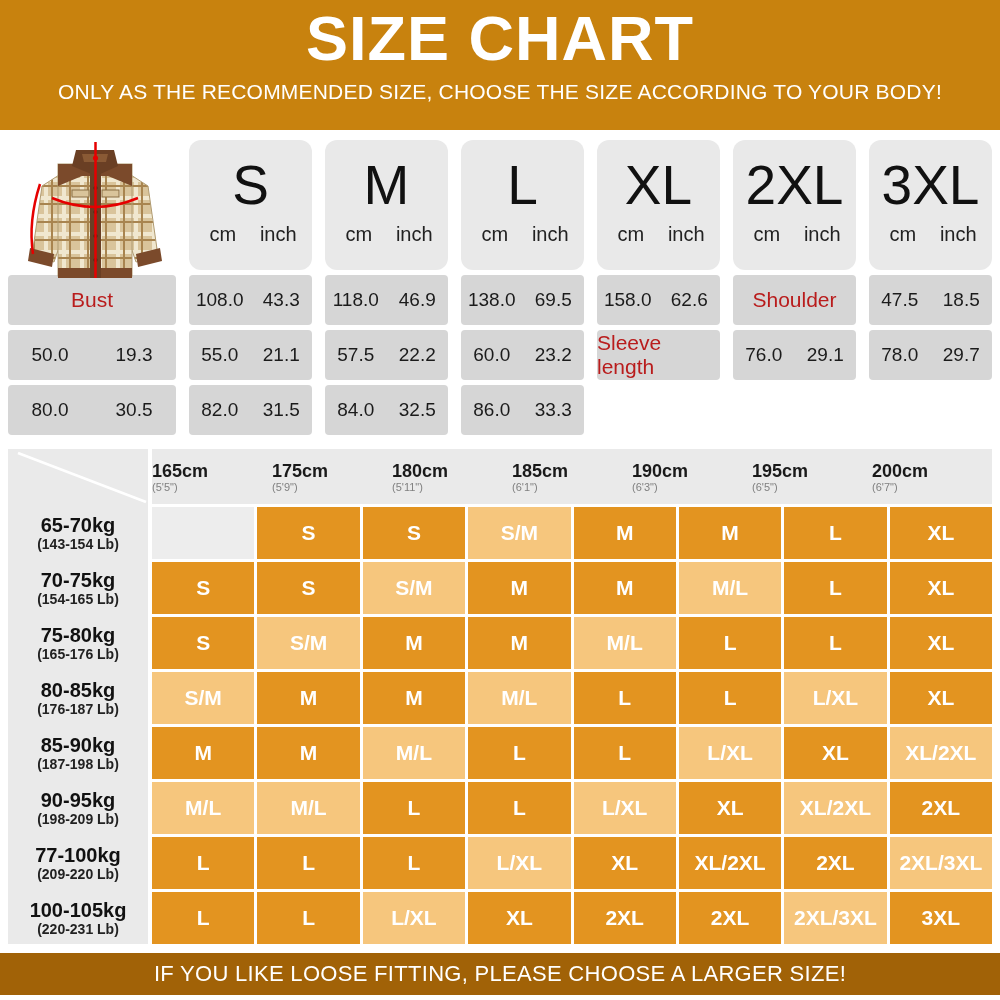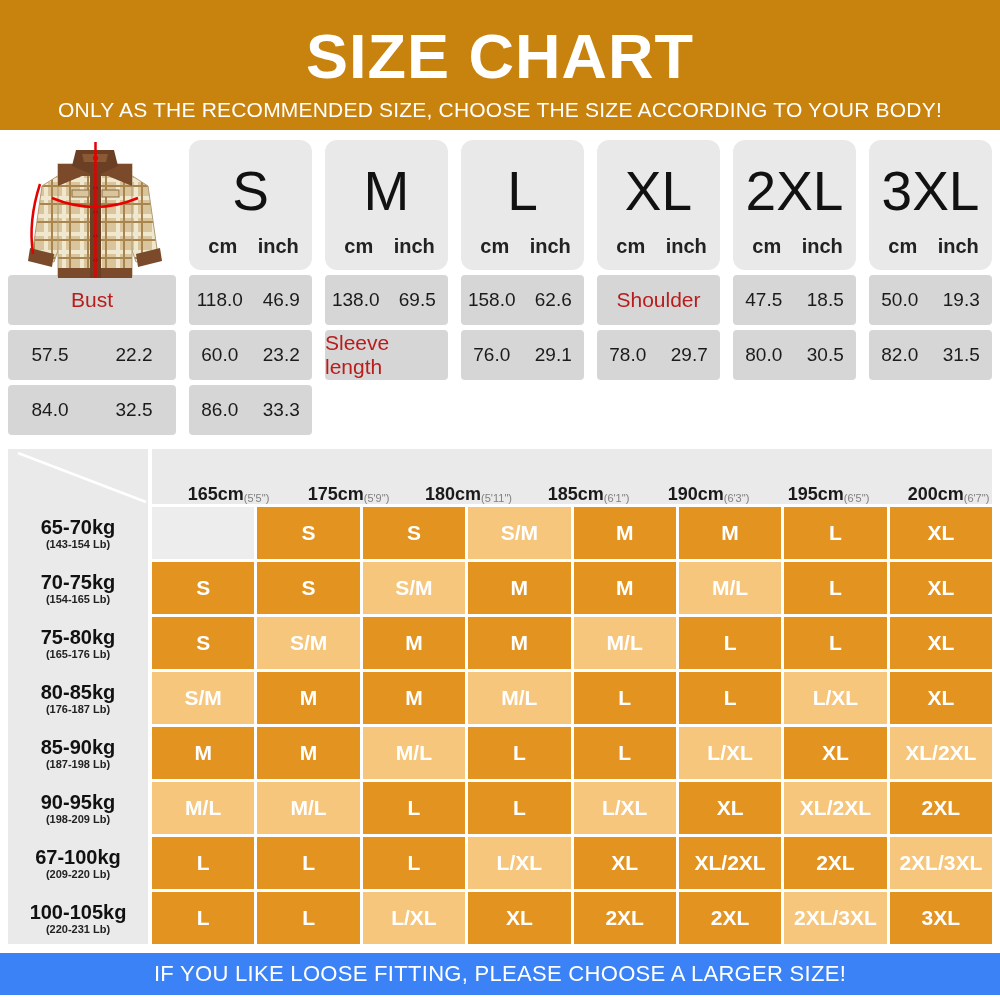--- a/index.html
+++ b/index.html
@@ -1,62 +1,62 @@
 <!DOCTYPE html>
 <html><head>
 <meta charset="utf-8">
 <style>
   * { margin:0; padding:0; box-sizing:border-box; }
   html,body { width:1000px; height:1000px; overflow:hidden; background:#fff;
     font-family:"Liberation Sans", sans-serif; }
 
   
-  .banner { height:130px; background:#C8820E; color:#fff; text-align:center; padding-top:20px; }
+  .banner { height:130px; background:#C8820E; color:#fff; text-align:center; padding-top:2px; }
   .banner h1 { font-size:63px; font-weight:700; letter-spacing:1px; line-height:72px; }
   .banner p  { font-size:21px; font-weight:400; margin-top:6px; letter-spacing:.2px;text-align:center; }
 
   
   .size-table { margin:10px 8px 0 8px; display:grid;
     grid-template-columns:168px repeat(6,1fr); column-gap:13px; row-gap:5px; }
   .jacket-cell { position:relative; }
   .jacket-cell svg { position:absolute; top:-4px; left:12px; }
   .size-col-header { height:130px; background:#E9E9E9; border-radius:12px;
     display:flex; flex-direction:column; }
   .size-letter { flex:1; display:flex; align-items:center; justify-content:center;
     font-size:55px; color:#111; font-weight:400; padding-top:6px; }
-  .unit-row { display:grid; grid-template-columns:1fr 1fr; padding:0 6px 12px 6px;font-weight:bold; }
+  .unit-row { display:grid; grid-template-columns:1fr 1fr; padding:0 6px 24px 6px; }
   .unit { text-align:center; font-size:20px; color:#222; }
   .st-label, .st-cell { height:50px; background:#D6D6D6; border-radius:4px; }
   .st-label { display:flex; align-items:center; justify-content:center;
     font-size:21px; color:#b91c1c; }
   .st-cell { display:grid; grid-template-columns:1fr 1fr; align-items:center; }
   .st-cell .num { text-align:center; font-size:19px; color:#1b1b1b; }
 
   
   .matrix { margin:14px 8px 0 8px; display:flex; gap:4px; }
   .mx-left { width:140px; background:#EAEAEA; display:flex; flex-direction:column; gap:3px; }
   .mx-corner { height:55px; }
   .mx-label { height:52px; display:flex; flex-direction:column;
     align-items:center; justify-content:center; }
   .mx-kg { font-size:20px; font-weight:700; color:#111; line-height:22px; }
-  .mx-lb { font-size:11px; font-weight:700; color:#222; }
+  .mx-lb { font-size:14px; font-weight:700; color:#222; }
   .mx-right { flex:1; display:flex; flex-direction:column; gap:3px; }
   .mx-header { height:55px; background:#EAEAEA; display:flex; }
-  .mx-h { flex:1; display:flex; align-items:flex-end; justify-content:center;padding-left:33px; }
+  .mx-h { flex:1; display:flex; flex-direction:column; align-items:flex-start; justify-content:center; }
   .mx-hcm { font-size:18px; font-weight:700; color:#1a1a1a; line-height:20px; }
   .mx-hft { font-size:11px; color:#808080; }
   .mx-row { height:52px; display:flex; gap:3px; }
   .mx-cell { flex:1; display:flex; align-items:center; justify-content:center;
     color:#fff; font-size:21px; font-weight:700; }
   .mx-cell.dark  { background:#E39420; }
   .mx-cell.light { background:#F6C67D; }
   .mx-cell.empty { background:#EDEDED; }
 
   
-  .footer { margin-top:9px; height:42px; background:#3b82f6; color:#fff;
+  .footer { margin-top:9px; height:42px; background:#a16207; color:#fff;
     display:flex; align-items:center; justify-content:center;
     font-size:22px; letter-spacing:.3px; }
 </style>
 </head>
 <body>
 
 <header class="banner">
   <h1>SIZE CHART</h1>
   <p>ONLY AS THE RECOMMENDED SIZE, CHOOSE THE SIZE ACCORDING TO YOUR BODY!</p>
 </header>
@@ -135,39 +135,47 @@
     </div>
     <div class="size-col-header">
       <div class="size-letter">3XL</div>
       <div class="unit-row">
         <span class="unit">cm</span>
         <span class="unit">inch</span>
       </div>
     </div>
     <div class="st-label">Bust</div>
     <div class="st-cell">
+      <span class="num">108.0</span>
+      <span class="num">43.3</span>
+    </div>
+    <div class="st-cell">
       <span class="num">118.0</span>
       <span class="num">46.9</span>
     </div>
     <div class="st-cell">
       <span class="num">138.0</span>
       <span class="num">69.5</span>
     </div>
     <div class="st-cell">
       <span class="num">158.0</span>
       <span class="num">62.6</span>
     </div>
     <div class="st-label">Shoulder</div>
     <div class="st-cell">
       <span class="num">47.5</span>
       <span class="num">18.5</span>
     </div>
     <div class="st-cell">
       <span class="num">50.0</span>
       <span class="num">19.3</span>
+    </div>
+    <div class="st-cell">
+      <span class="num">55.0</span>
+      <span class="num">21.1</span>
     </div>
     <div class="st-cell">
       <span class="num">57.5</span>
       <span class="num">22.2</span>
     </div>
     <div class="st-cell">
       <span class="num">60.0</span>
       <span class="num">23.2</span>
     </div>
     <div class="st-label">Sleeve length</div>
@@ -222,21 +230,21 @@
       </div>
       <div class="mx-label">
         <div class="mx-kg">85-90kg</div>
         <div class="mx-lb">(187-198 Lb)</div>
       </div>
       <div class="mx-label">
         <div class="mx-kg">90-95kg</div>
         <div class="mx-lb">(198-209 Lb)</div>
       </div>
       <div class="mx-label">
-        <div class="mx-kg">67-100kg</div>
+        <div class="mx-kg">77-100kg</div>
         <div class="mx-lb">(209-220 Lb)</div>
       </div>
       <div class="mx-label">
         <div class="mx-kg">100-105kg</div>
         <div class="mx-lb">(220-231 Lb)</div>
       </div>
     </div>
   <div class="mx-right">
     <div class="mx-header">
         <div class="mx-h">

